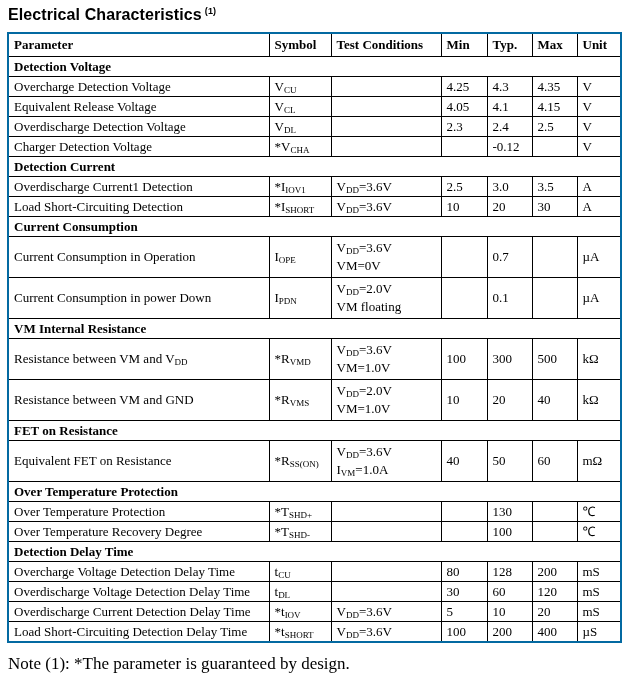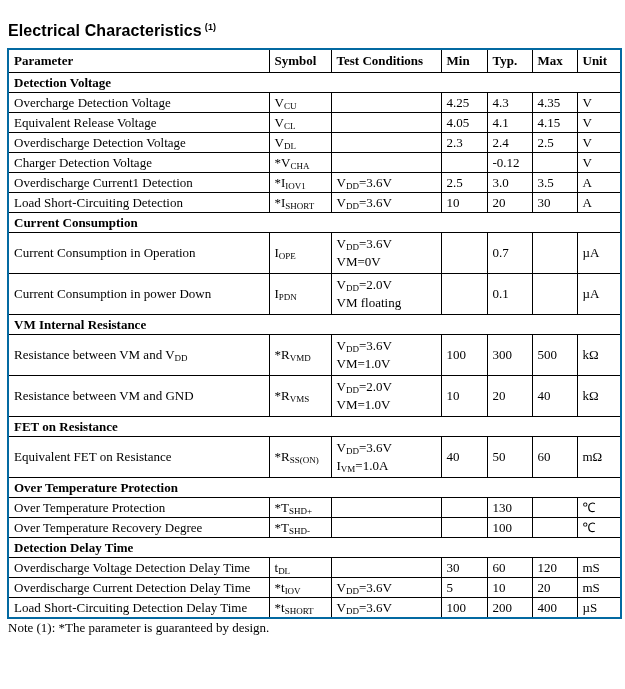--- a/index.html
+++ b/index.html
@@ -9,21 +9,21 @@
     width: 625px;
     height: 689px;
     overflow: hidden;
     color: #000000;
     font-family: "Liberation Serif", serif;
   }
   .page {
     width: 625px;
     height: 489px;
     box-sizing: border-box;
-    padding-top: 20px;
+    padding-top: 4px;
   }
   .title {
     font-family: "Liberation Sans", sans-serif;
     font-weight: bold;
     font-size: 16px;
     margin: 2px 0 8px 8px;
     letter-spacing: 0.1px;
   }
   .title sup {
     font-size: 9px;
@@ -56,22 +56,22 @@
   tr.single { height: 20px; }
   tr.double { height: 41px; }
   sub {
     font-size: 9px;
     line-height: 0;
     vertical-align: -2px;
     letter-spacing: 0;
   }
   .cond-line { line-height: 18px; }
   .footnote {
-    font-size: 13px;
-    margin: 1px 0 0 8px;
+    font-size: 17px;
+    margin: 11px 0 0 8px;
   }
 </style>
 </head>
 <body>
 
 <div class="page">
   <div class="title">
     <span>Electrical Characteristics</span><sup>(1)</sup>
   </div>
 
@@ -129,20 +129,23 @@
         </tr>
         <tr class="single">
           <td>Charger Detection Voltage</td>
           <td>*V<sub>CHA</sub></td>
           <td></td>
           <td></td>
           <td>-0.12</td>
           <td></td>
           <td>V</td>
         </tr>
+        <tr class="section">
+          <td colspan="7">Detection Current</td>
+        </tr>
         <tr class="single">
           <td>Overdischarge Current1 Detection</td>
           <td>*I<sub>IOV1</sub></td>
           <td>
             <div class="cond-line">V<sub>DD</sub>=3.6V</div>
           </td>
           <td>2.5</td>
           <td>3.0</td>
           <td>3.5</td>
           <td>A</td>
@@ -243,20 +246,29 @@
           <td>Over Temperature Recovery Degree</td>
           <td>*T<sub>SHD-</sub></td>
           <td></td>
           <td></td>
           <td>100</td>
           <td></td>
           <td>℃</td>
         </tr>
         <tr class="section">
           <td colspan="7">Detection Delay Time</td>
+        </tr>
+        <tr class="single">
+          <td>Overcharge Voltage Detection Delay Time</td>
+          <td>t<sub>CU</sub></td>
+          <td></td>
+          <td>80</td>
+          <td>128</td>
+          <td>200</td>
+          <td>mS</td>
         </tr>
         <tr class="single">
           <td>Overdischarge Voltage Detection Delay Time</td>
           <td>t<sub>DL</sub></td>
           <td></td>
           <td>30</td>
           <td>60</td>
           <td>120</td>
           <td>mS</td>
         </tr>

